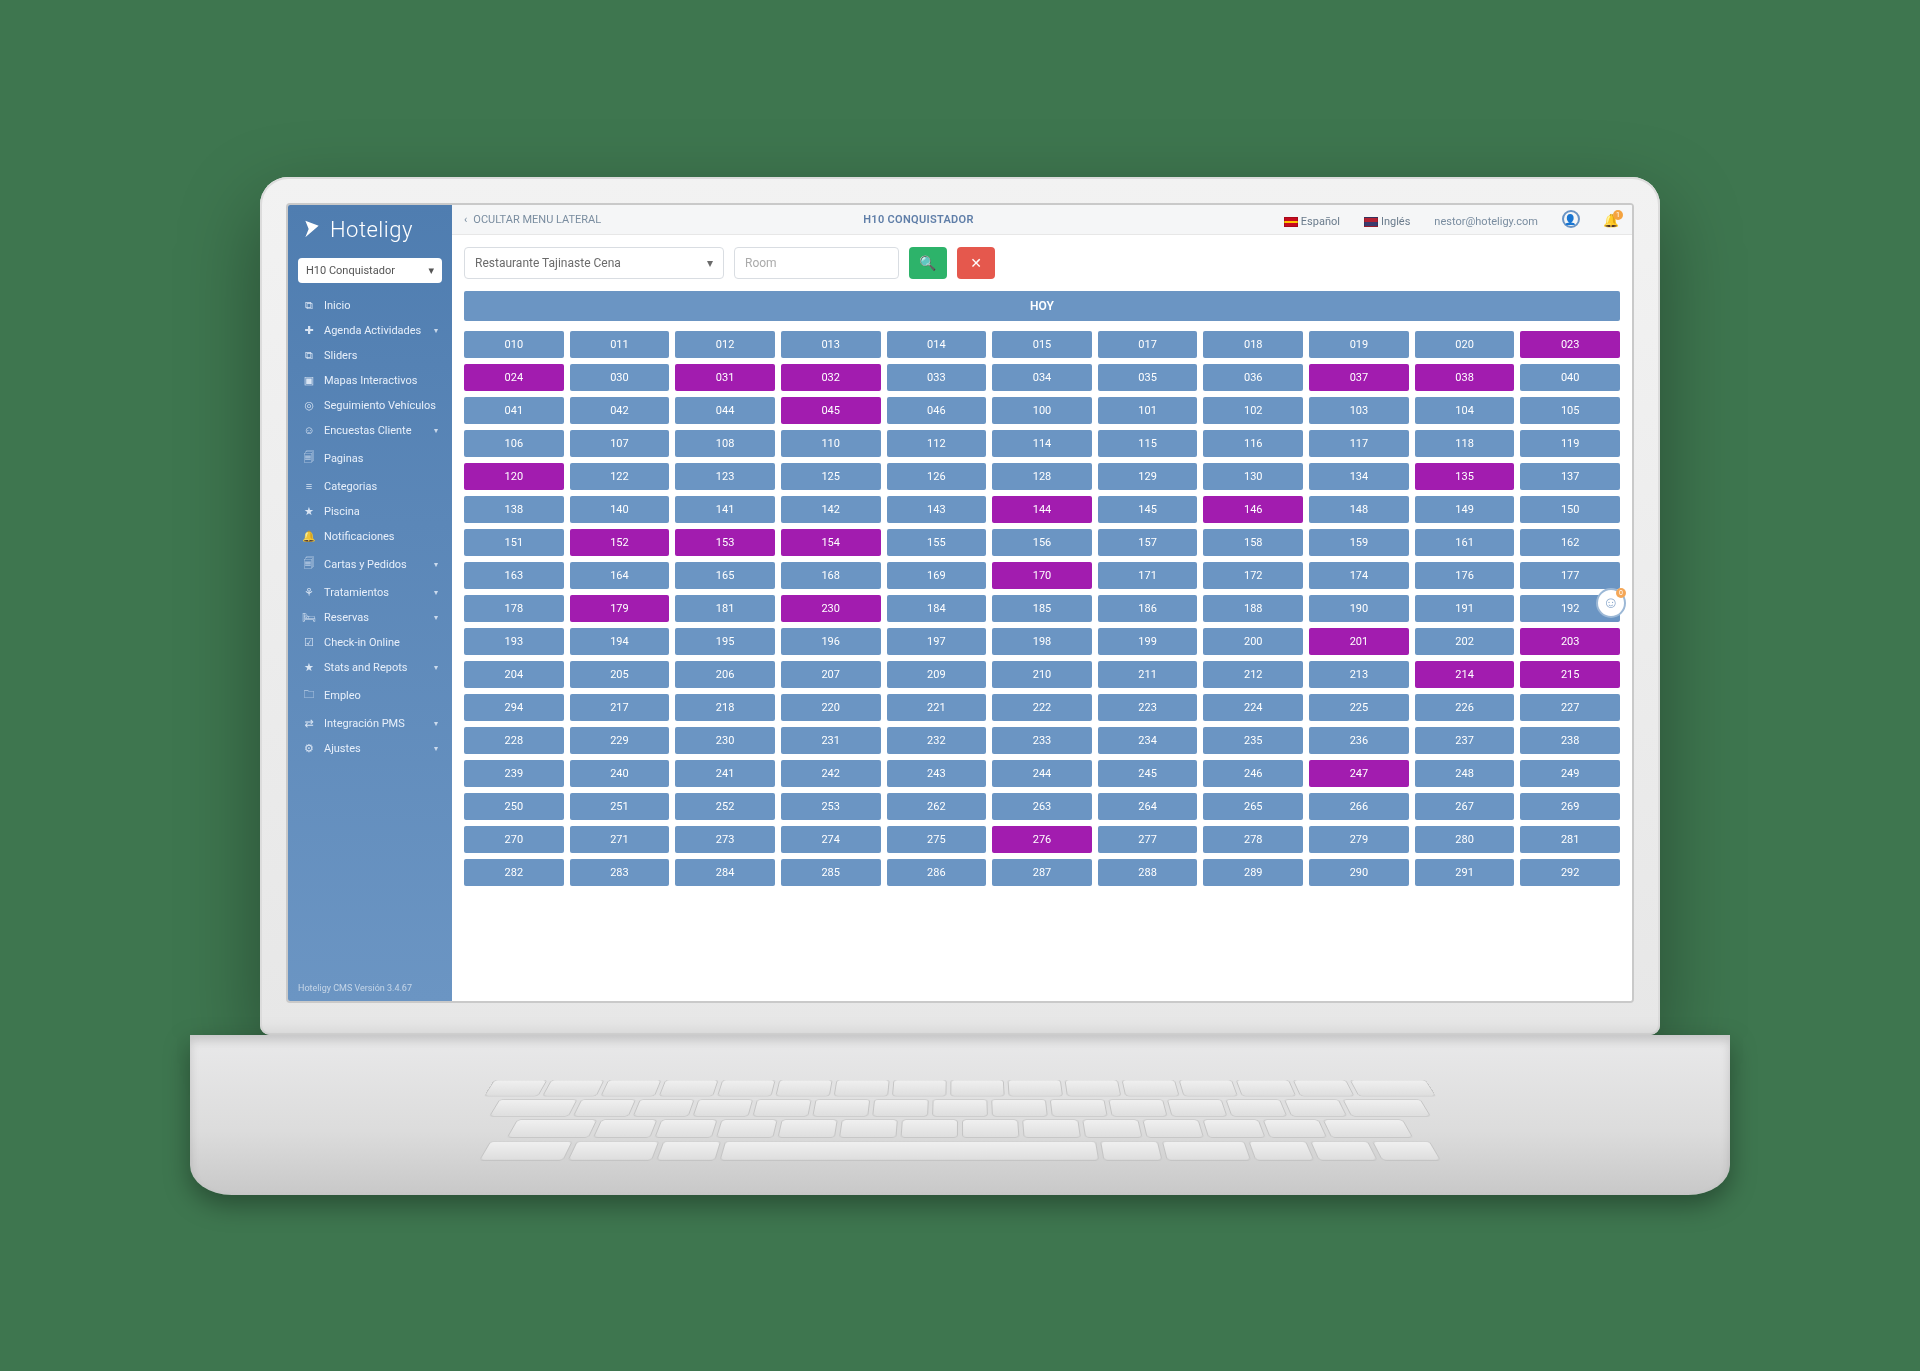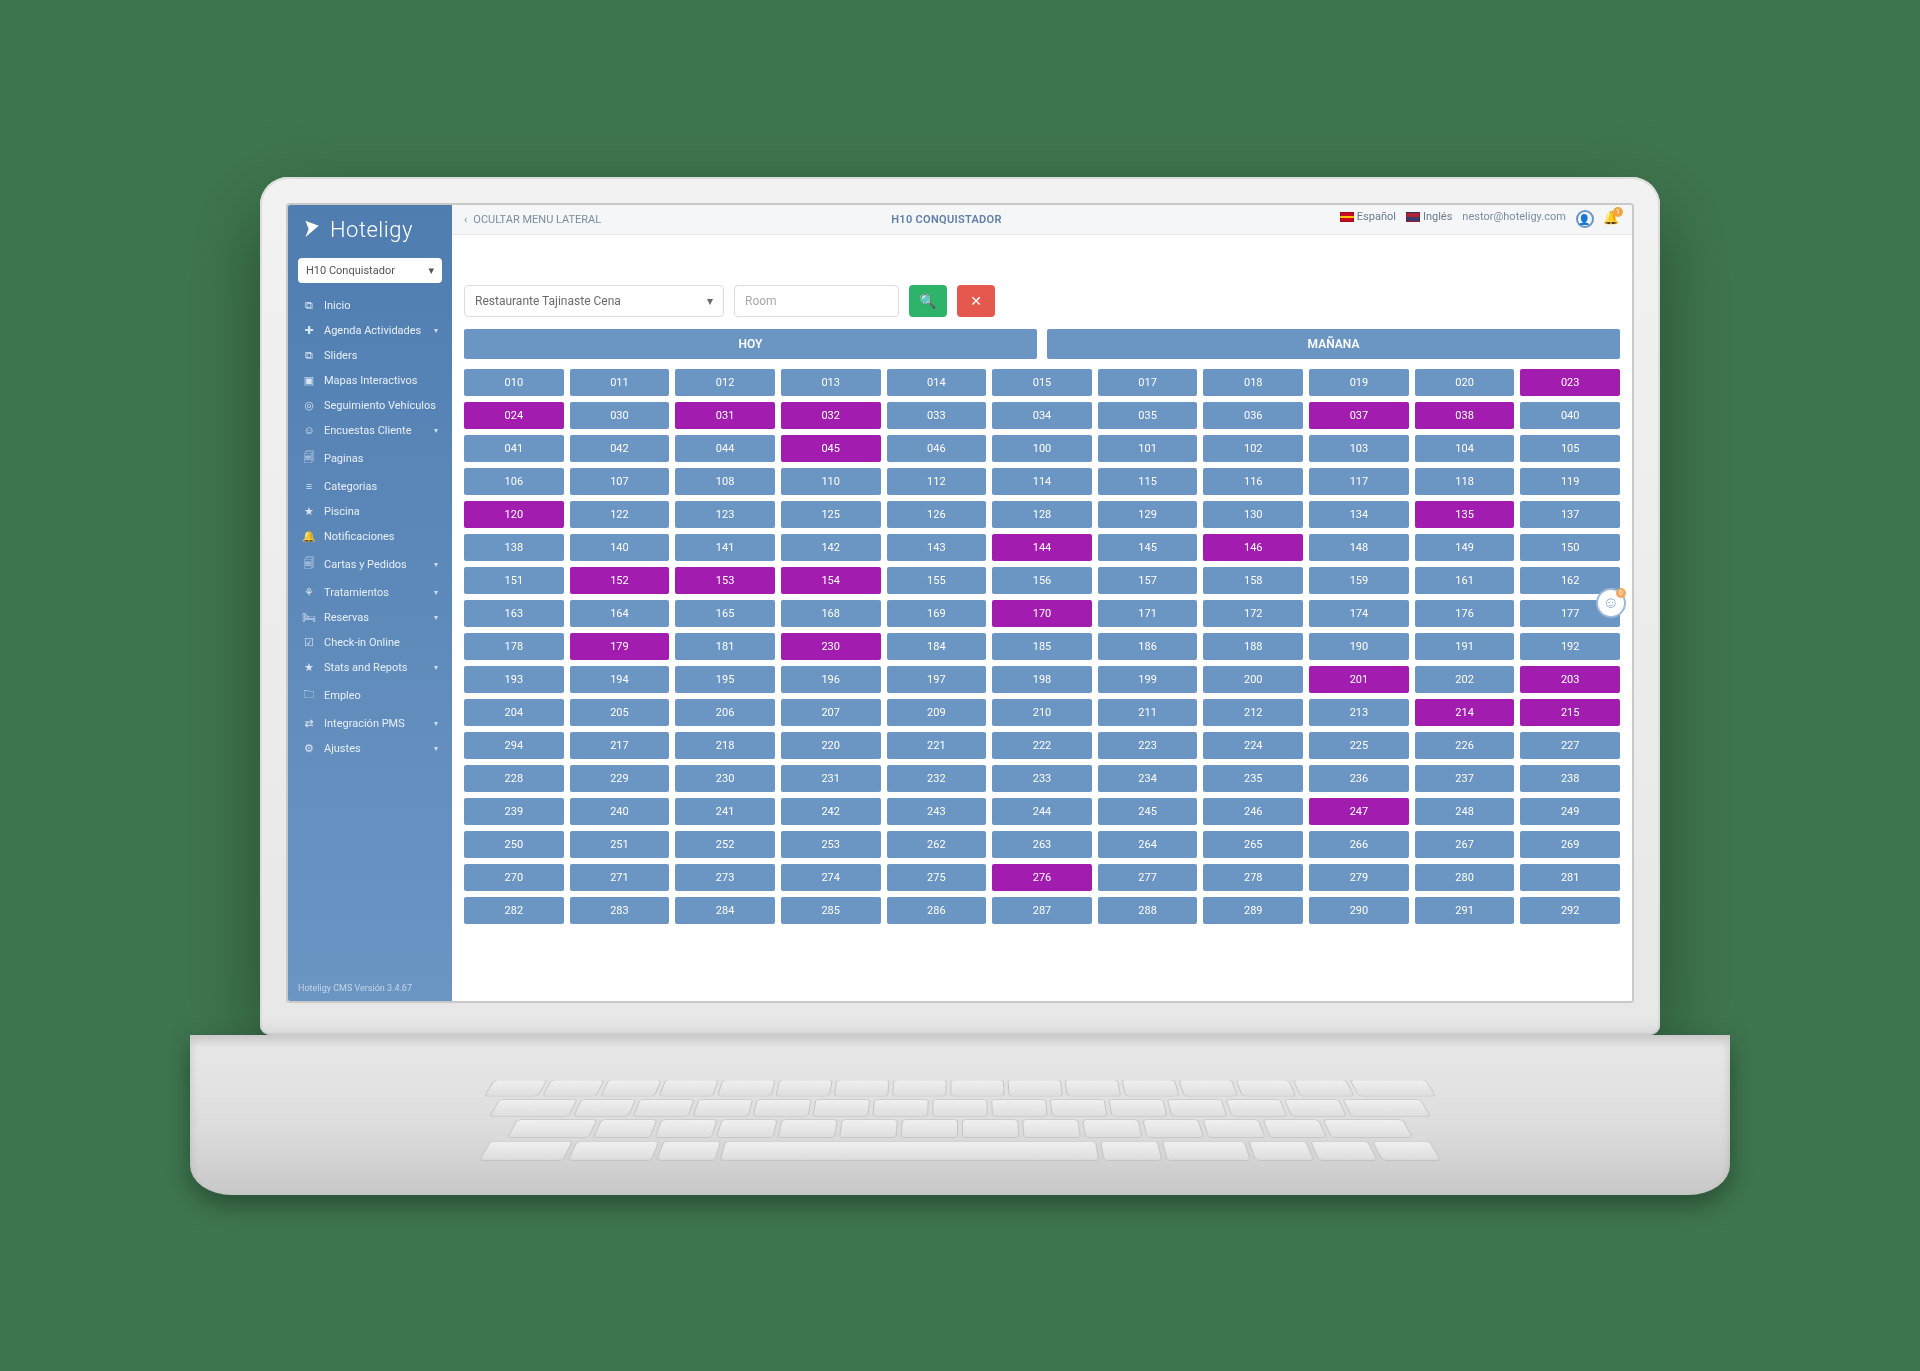--- a/index.html
+++ b/index.html
@@ -80,29 +80,29 @@
   .version{ font-size:9px; color:rgba(255,255,255,.6); padding:6px 10px 8px;}
 
   .main { flex:1; display:flex; flex-direction:column; background:#fff; }
   .topbar {
     height:30px; background:#f5f6f7; border-bottom:1px solid #e7e7e7;
     display:flex; align-items:center; font-size:11px; color:#6a7b8c;
     padding:0 12px;
   }
   .topbar .left { display:flex; align-items:center; gap:6px; color:#7a8da0; cursor:pointer;}
   .topbar .center { flex:1; text-align:center; font-weight:600; color:#5f7ea8; letter-spacing:.3px;}
-  .topbar .right { display:flex; align-items:flex-start; gap:10px;padding-left:48px; }
+  .topbar .right { display:flex; align-items:flex-end; gap:24px;padding-left:48px; }
   .flag { font-size:11px; display:flex; align-items:center; gap:3px;}
   .flag .box{ width:14px;height:10px; display:inline-block; background:linear-gradient(#c60b1e 33%,#ffc400 33% 66%,#c60b1e 66%); border:1px solid rgba(0,0,0,.15);}
   .flag.us .box{ background:linear-gradient(#b22234,#b22234 50%,#3c3b6e 50%);}
   .avatar{ width:18px;height:18px;border-radius:50%; border:2px solid #6994c5; display:inline-flex;align-items:center;justify-content:center;font-size:10px;color:#6994c5;}
   .bell{ position:relative; font-size:13px; color:#7a8da0;}
   .bell .dot{position:absolute;top:-3px;right:-3px;width:10px;height:10px;border-radius:50%;background:#f4a340;color:#fff;font-size:7px;display:flex;align-items:center;justify-content:center;}
 
-  .toolbar { display:flex; gap:10px; padding:12px; align-items:flex-start;margin-top:38px;}
+  .toolbar { display:flex; gap:10px; padding:12px; align-items:flex-start;}
   .select, .input {
     height:32px; border:1px solid #d9dde2; border-radius:4px;
     background:#fff; padding:0 10px; font-size:12px; color:#6b6b6b;
     display:flex; align-items:center;
   }
   .select { width:260px; justify-content:space-between;}
   .input { width:165px; color:#aaa;}
   .btn { width:38px;height:32px;border-radius:4px;display:flex;align-items:center;justify-content:center;color:#fff;font-size:14px;cursor:pointer;}
   .btn.search{ background:#2db36a;}
   .btn.clear{ background:#e5584d;}
@@ -258,21 +258,20 @@
               <span>🔍</span>
             </div>
           <div class="btn clear">
               <span>✕</span>
             </div>
         </div>
 
         <div class="scheduler">
           <div class="day-headers">
             <div class="day-head">HOY</div>
-            <div class="day-head">MAÑANA</div>
           </div>
           <div class="grid" id="grid">
               <div class="cell">010</div>
               <div class="cell">011</div>
               <div class="cell">012</div>
               <div class="cell">013</div>
               <div class="cell">014</div>
               <div class="cell">015</div>
               <div class="cell">017</div>
               <div class="cell">018</div>

